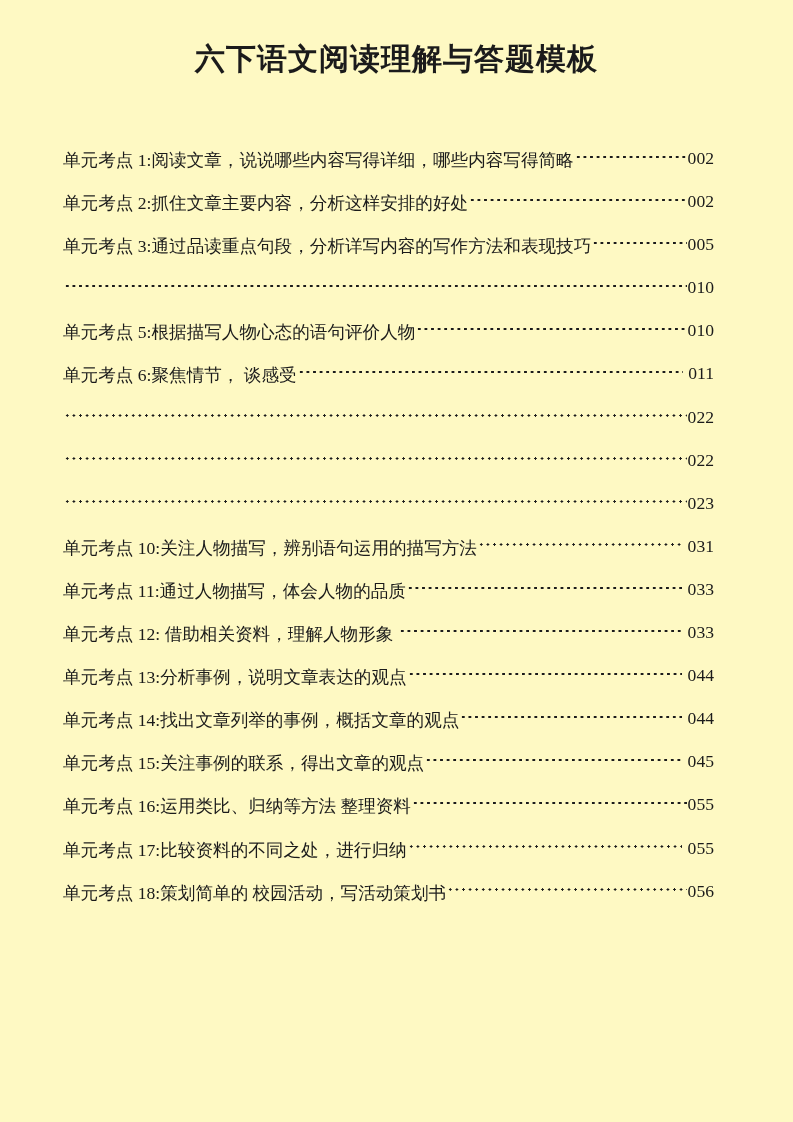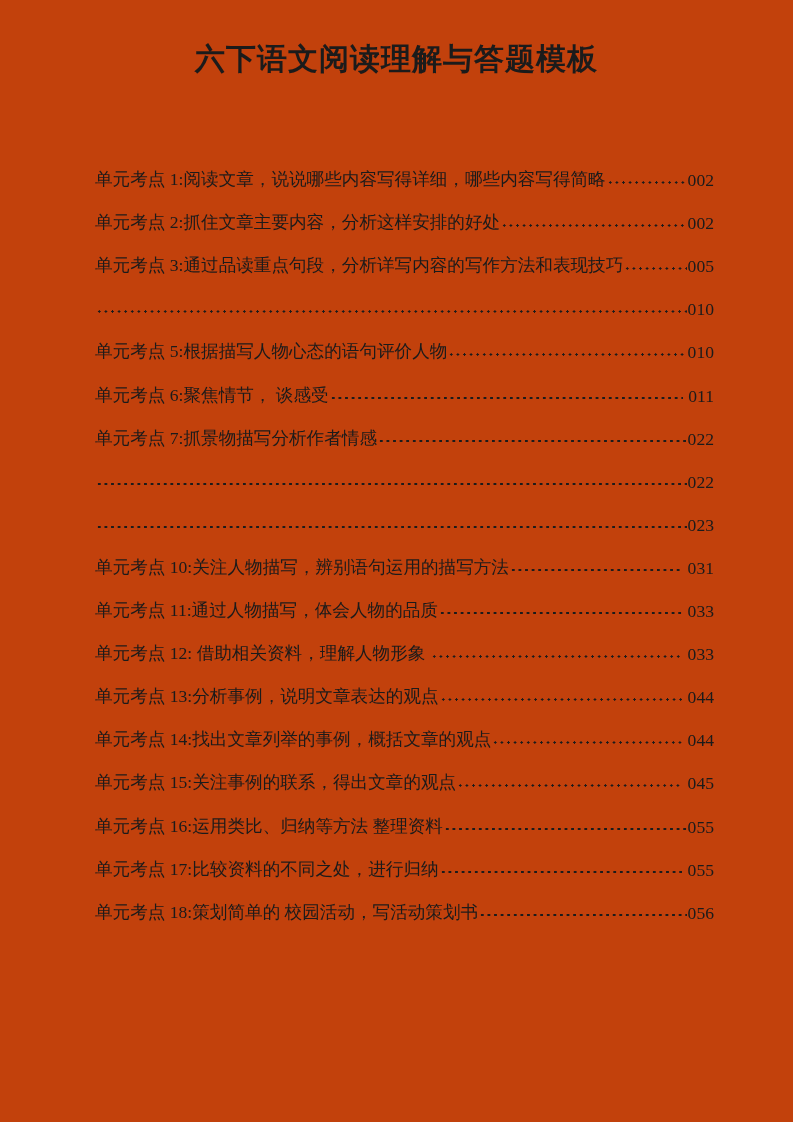--- a/index.html
+++ b/index.html
@@ -1,42 +1,41 @@
 <!DOCTYPE html>
 <html><head>
 <meta charset="utf-8">
 <style>
   html, body { margin: 0; padding: 0; background: #ffffff; }
   .page {
     width: 793px;
     height: 1122px;
     box-sizing: border-box;
-    background: #c2410c;
+    background: #fef9c3;
     color: #1b1b1b;
     font-family: "Liberation Serif", "DejaVu Serif", serif;
     position: relative;
     overflow: hidden;
   }
   .doc-title {
     padding-top: 40px;
     text-align: center;
     font-size: 30px;
     line-height: 38px;
     font-weight: 700;
     letter-spacing: 1px;
   }
   .toc {
     margin: 70px 79px 0 63px;
   }
   .toc-row {
     display: flex;
-    align-items: flex-end;
+    align-items: flex-start;
     height: 43.1px;
     font-size: 17.6px;
-    margin-left: 32px;
   }
   .toc-label {
     white-space: pre;
     flex: 0 0 auto;
   }
   .toc-dots {
     flex: 1 1 auto;
     height: 1em;
     margin: 0 1px;
     background-image: radial-gradient(circle 1.25px at 3.2px 50%, #1b1b1b 97%, transparent 100%);
@@ -97,21 +96,20 @@
       <span class="toc-page">010</span>
     </div>
 
     <div class="toc-row">
       <span class="toc-label">单元考点 6:聚焦情节， 谈感受</span>
       <span class="toc-dots"></span>
       <span class="toc-page"> 011</span>
     </div>
 
     <div class="toc-row">
-      <span class="toc-label">单元考点 7:抓景物描写分析作者情感</span>
       <span class="toc-dots"></span>
       <span class="toc-page">022</span>
     </div>
 
     <div class="toc-row">
       <span class="toc-dots"></span>
       <span class="toc-page">022</span>
     </div>
 
     <div class="toc-row">

